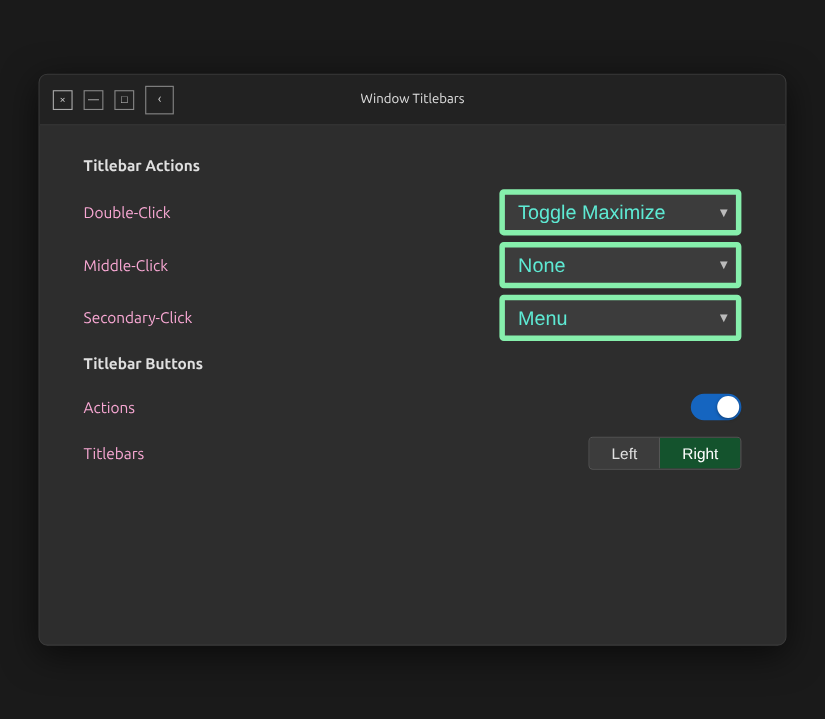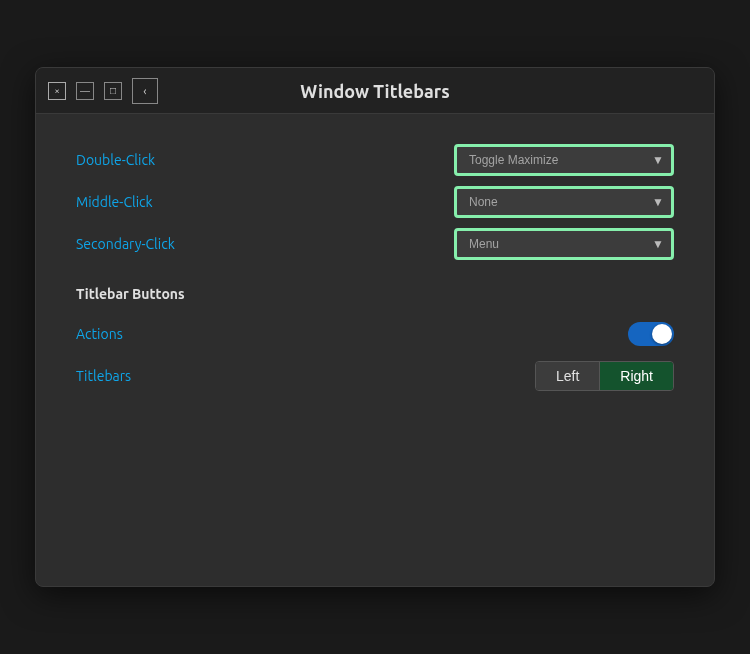--- a/index.html
+++ b/index.html
@@ -61,22 +61,22 @@
       border-color: #888;
       font-size: 12px;
       width: 26px;
       height: 26px;
     }
 
     .titlebar-title {
       position: absolute;
       left: 50%;
       transform: translateX(-50%);
-      font-size: 18px;
-      font-weight: 700;
+      font-size: 12px;
+      font-weight: 400;
       color: #e0e0e0;
       white-space: nowrap;
       text-align: right;
     }
 
     .content {
       padding: 28px 40px 40px 40px;
     }
 
     .section-title {
@@ -89,53 +89,53 @@
     .row {
       display: flex;
       align-items: center;
       justify-content: space-between;
       min-height: 36px;
       margin-bottom: 6px;
     }
 
     .row-label {
       font-size: 14px;
-      color: #0ea5e9;
+      color: #f9a8d4;
     }
 
     .select-wrapper {
       position: relative;
       width: 220px;
     }
 
     .select-control {
       width: 100%;
       background: #3c3c3c;
-      border: 3px solid #86efac;
+      border: 5px solid #86efac;
       border-radius: 4px;
-      color: #a3a3a3;
+      color: #5eead4;
       padding: 6px 32px 6px 12px;
-      font-size: 12px;
+      font-size: 18px;
       appearance: none;
       cursor: pointer;
       outline: none;
     }
 
     .select-arrow {
       position: absolute;
       right: 10px;
       top: 50%;
       transform: translateY(-50%);
       pointer-events: none;
       color: #bbb;
       font-size: 12px;
     }
 
     .section-gap {
-      margin-top: 24px;
+      margin-top: 12px;
     }
 
     
     .toggle-switch {
       position: relative;
       width: 46px;
       height: 24px;
       cursor: pointer;
     }
 
@@ -204,20 +204,21 @@
       <div class="ctrl-btn">—</div>
       <div class="ctrl-btn">□</div>
       <div class="ctrl-btn back">‹</div>
     </div>
     <span class="titlebar-title">Window Titlebars</span>
   </div>
 
   <div class="content">
 
     <div>
+      <div class="section-title">Titlebar Actions</div>
 
       <div class="row">
         <span class="row-label">Double-Click</span>
         <div class="select-wrapper">
           <select class="select-control">
             <option>Toggle Maximize</option>
             <option>Toggle Shade</option>
             <option>None</option>
             <option>Lower</option>
             <option>Menu</option>

